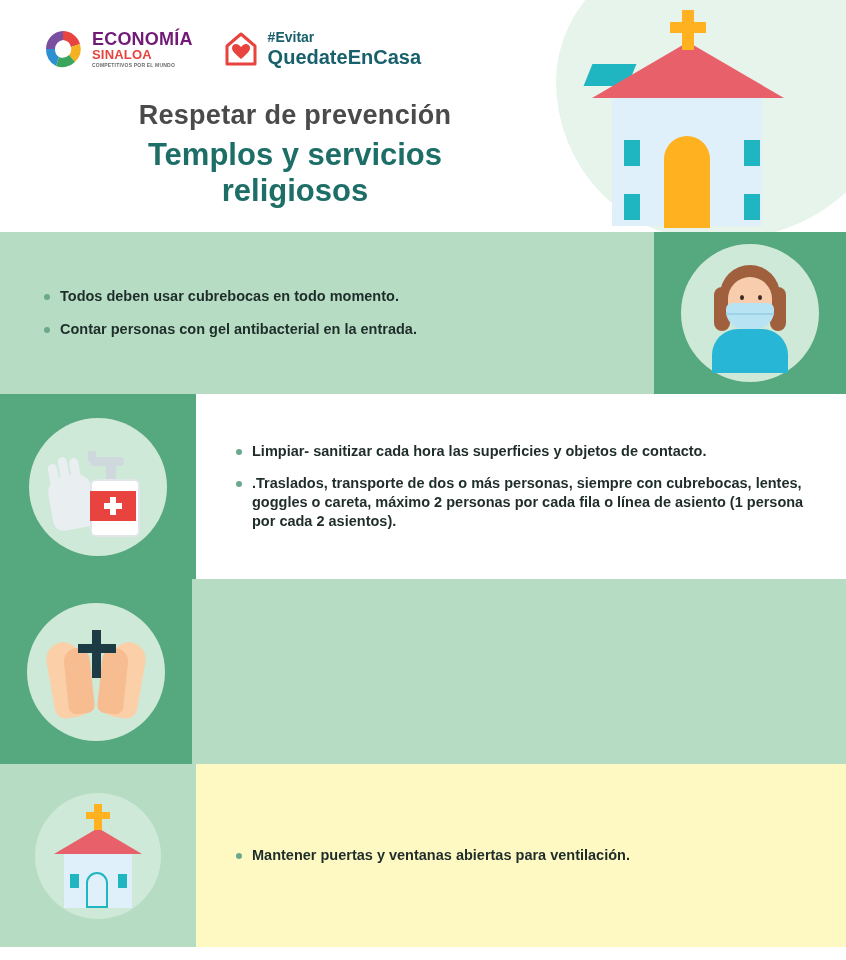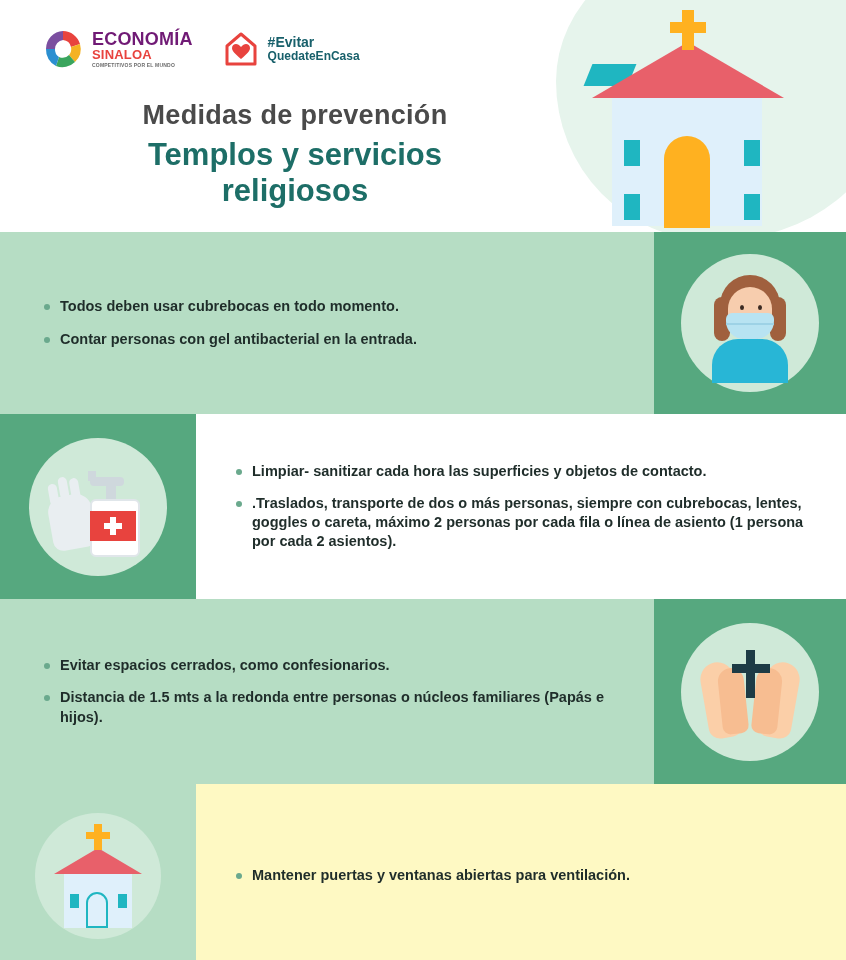--- a/index.html
+++ b/index.html
@@ -91,21 +91,21 @@
   }
   .sin-text {
     line-height: 1.15;
   }
   .sin-text .s1 {
     font-size: 14px;
     font-weight: bold;
     color: #18606b;
   }
   .sin-text .s2 {
-    font-size: 12px;
+    font-size: 20px;
     font-weight: bold;
     color: #18606b;
   }
   .titles {
     position: absolute;
     left: 60px;
     top: 100px;
     width: 470px;
     text-align: center;
   }
@@ -123,21 +123,21 @@
     line-height: 1.15;
   }
 
   
   .band {
     position: relative;
     display: flex;
     width: 846px;
     box-sizing: border-box;
   }
-  .band-1 { height: 182px; background: #b6ddc4; }
+  .band-1 { height: 162px; background: #b6ddc4; }
   .band-2 { height: 185px; background: #ffffff; }
   .band-3 { height: 185px; background: #b6ddc4; }
   .band-4 { height: 183px; background: #fef9c3; }
 
   .art-left {
     width: 196px;
     flex: 0 0 196px;
     position: relative;
   }
   .art-right {
@@ -387,21 +387,21 @@
           </svg>
         </div>
         <div class="sin-text">
           <div class="s1">#Evitar</div>
           <div class="s2">QuedateEnCasa</div>
         </div>
       </div>
     </div>
 
     <div class="titles">
-      <div class="title-1">Medidas de prevención</div>
+      <div class="title-1">Respetar de prevención</div>
       <div class="title-2">
         <span>Templos y servicios</span><br>
         <span>religiosos</span>
       </div>
     </div>
 
     <div class="church-big">
       <div class="cb-roof-teal"></div>
       <div class="cb-body"></div>
       <div class="cb-roof"></div>
@@ -459,26 +459,20 @@
     </div>
     <div class="text-col indent">
       <ul class="bullets">
         <li>Limpiar- sanitizar cada hora las superficies y objetos de contacto.</li>
         <li>.Traslados, transporte de dos o más personas, siempre con cubrebocas, lentes, goggles o careta, máximo 2 personas por cada fila o línea de asiento (1 persona por cada 2 asientos).</li>
       </ul>
     </div>
   </div>
 
   <div class="band band-3">
-    <div class="text-col">
-      <ul class="bullets">
-        <li>Evitar espacios cerrados, como confesionarios.</li>
-        <li>Distancia de 1.5 mts a la redonda entre personas o núcleos familiares (Papás e hijos).</li>
-      </ul>
-    </div>
     <div class="art-right art-dark">
       <div class="circle circle-lg c-pale"></div>
       <div class="pray">
         <div class="hand left"></div>
         <div class="hand right"></div>
         <div class="hand-inner left"></div>
         <div class="hand-inner right"></div>
         <div class="pr-cross-v"></div>
         <div class="pr-cross-h"></div>
       </div>

